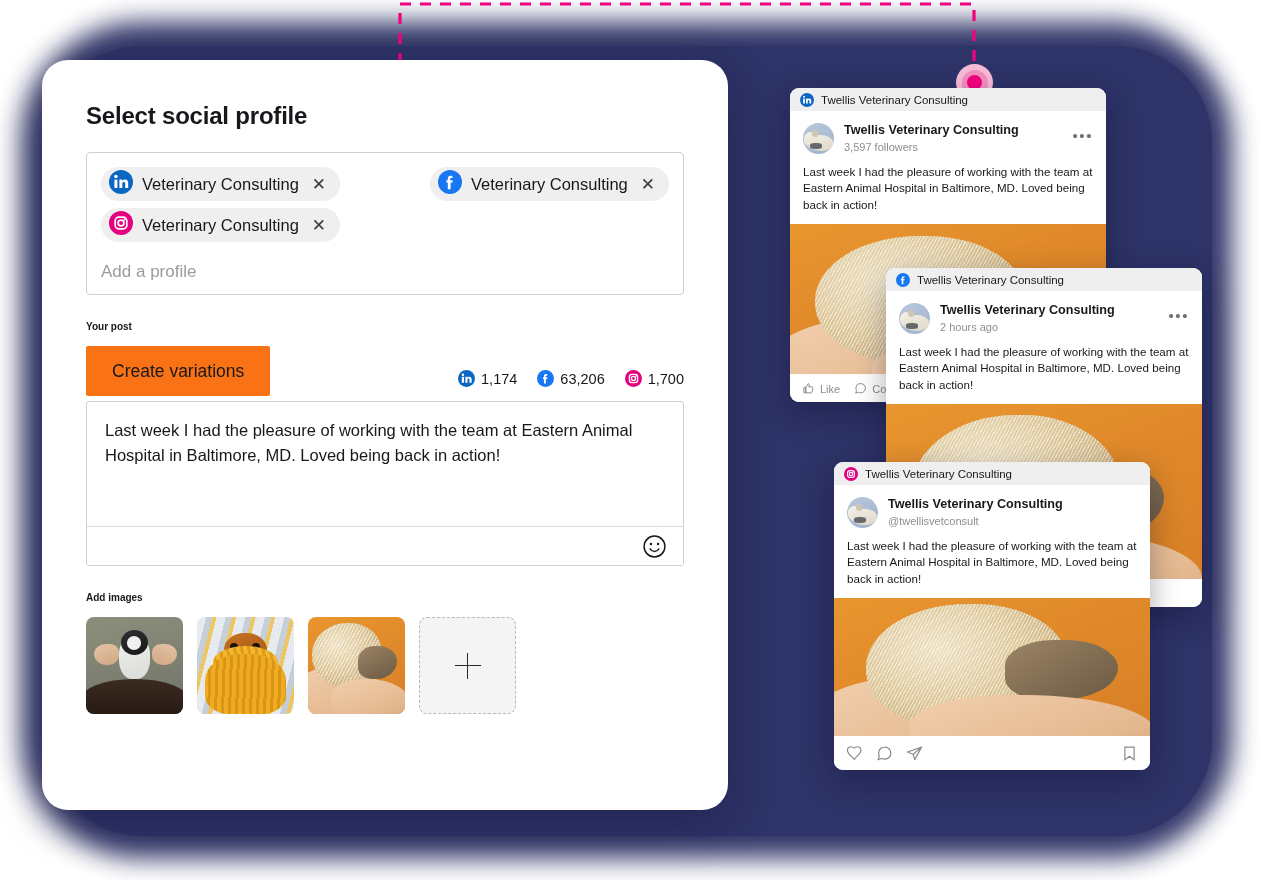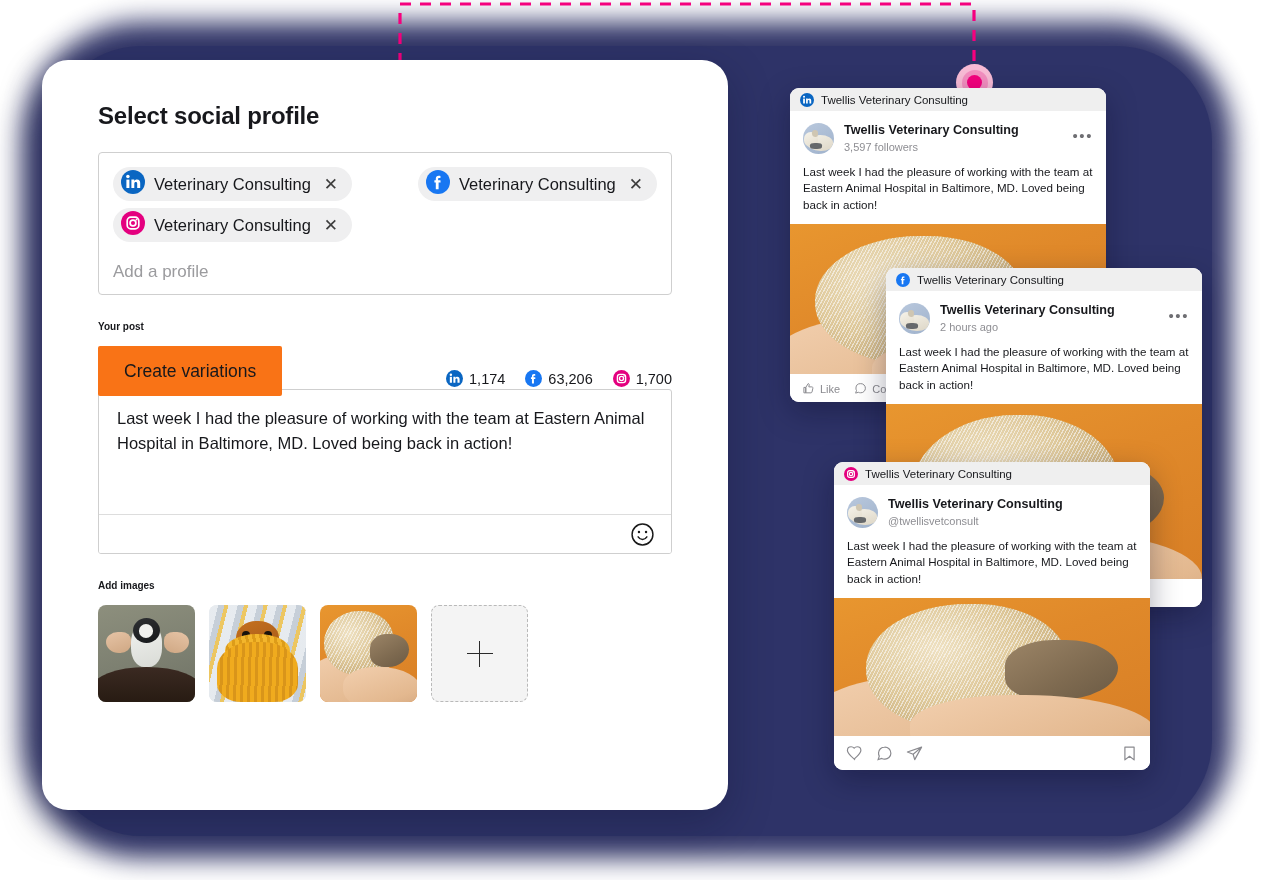--- a/index.html
+++ b/index.html
@@ -30,21 +30,21 @@
   }
   #pink-dot .mid{width:26px;height:26px;border-radius:50%;background:#f48fc0;
     display:flex;align-items:center;justify-content:center;}
   #pink-dot .core{width:15px;height:15px;border-radius:50%;background:#f5007e;}
 
   
   #composer{
     position:absolute;left:42px;top:60px;width:686px;height:750px;
     background:#fff;border-radius:26px;
     box-shadow:0 14px 44px rgba(10,12,40,.30);
-    box-sizing:border-box;padding:34px 56px;
+    box-sizing:border-box;padding:34px 44px;
   }
   .sec-title{
     font-size:24px;font-weight:700;color:#17181c;letter-spacing:-.2px;
     margin:8px 0 0 0;
   }
   .lbl{font-size:10px;font-weight:700;color:#17181c;margin:0;}
 
   
   #profile-box{
     margin-top:22px;border:1px solid #cfcfcf;border-radius:4px;
@@ -71,21 +71,21 @@
     margin-top:14px;display:inline-block;
     background:#f97316;border:0;border-radius:2px;
     padding:0 26px;height:50px;line-height:50px;
     font-size:17.5px;color:#17181c;cursor:pointer;
     font-family:inherit;
   }
 
   
   #counters{
     display:flex;justify-content:flex-end;align-items:center;gap:20px;
-    margin-top:-26px;margin-bottom:2px;
+    margin-top:-26px;margin-bottom:14px;
   }
   .counter{display:flex;align-items:center;gap:6px;}
   .counter span{font-size:14.5px;color:#17181c;font-weight:400;}
 
   
   #post-box{
     border:1px solid #cfcfcf;border-radius:3px;overflow:hidden;
   }
   #post-text{
     padding:16px 18px 12px 18px;

